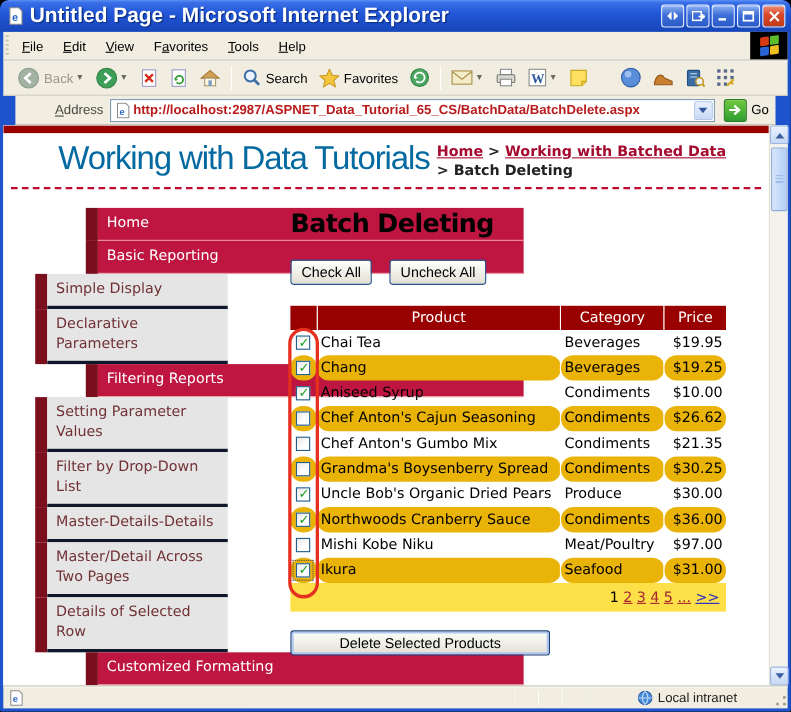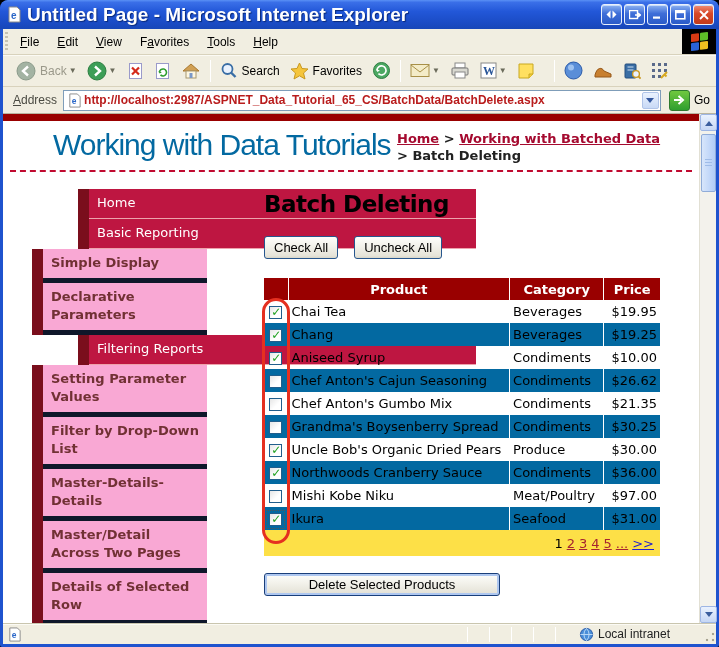--- a/index.html
+++ b/index.html
@@ -32,22 +32,22 @@
   .winflag i{display:block;border-radius:1px;}
   
   .toolbar{height:32px;margin:0 3px;background:#F1EEE1;display:flex;align-items:center;
     border-bottom:1px solid #D8D2BC;box-shadow:inset 0 1px 0 #FBFAF4;}
   .tbtn{display:flex;align-items:center;gap:4px;padding:3px 5px;border-radius:3px;font-size:12px;color:#000;}
   .tbtn .lbl{white-space:nowrap;}
   .tbtn.disabled .lbl{color:#9A988A;}
   .caret{font-size:8px;color:#6B6B5B;margin-left:-2px;}
   .tsep{width:1px;height:22px;background:#C9C5AE;border-right:1px solid #FFFFFF;margin:0 4px;flex:none;}
   
-  .addressbar{height:27px;margin:0 3px;background:#F1EEE1;display:flex;align-items:center;
-    border-bottom:1px solid #B8B4A0;}
+  .addressbar{height:27px;margin:0 14px;background:#F1EEE1;display:flex;align-items:center;
+    border-bottom:1px solid #B8B4A0;padding-left:26px;}
   .addr-label{font-size:12px;color:#4A4A42;margin:0 6px 0 2px;}
   .addr-label u{text-decoration:underline;}
   .addr-combo{flex:1;height:21px;background:#fff;border:1px solid #7F9DB9;display:flex;align-items:center;padding-left:3px;}
   .addr-combo .url{flex:1;font-size:12px;color:#b91c1c;white-space:nowrap;overflow:hidden;border:none;outline:none;
     font-family:"Liberation Sans",sans-serif;background:transparent;padding:0 2px;font-weight:bold;}
   .addr-drop{width:17px;height:17px;margin-right:1px;border:1px solid #B0C4E8;border-radius:2px;flex:none;
     background:linear-gradient(180deg,#EAF2FE,#C8D9F6);display:flex;align-items:center;justify-content:center;}
   .addr-drop .v{width:0;height:0;border:4px solid transparent;border-top:5px solid #33579E;margin-top:4px;}
   .go-area{display:flex;align-items:center;gap:4px;margin:0 6px 0 8px;}
   .go-btn{width:21px;height:21px;border-radius:3px;border:1px solid #2E7A2E;
@@ -65,37 +65,37 @@
   .bc-sep{color:#222;}
   .dashline{margin:0 7px;border-bottom:2px dashed #C00A30;}
   .pagebody{display:flex;margin-top:17px;}
   
   .sidebar{width:186px;margin-left:18px;flex:none;font-size:13px;}
   .sb-item{display:flex;cursor:pointer;}
   .sb-stripe{width:11px;flex:none;background:#7A0E1C;}
   .sb-body{flex:1;padding:5px 8px 6px 8px;line-height:18px;}
   .sb-item.main .sb-body{background:#BE1641;color:#fff;border-bottom:1px solid #EDA3AC;}
   .sb-item.sub{padding-left:11px;}
-  .sb-item.sub .sb-body{background:#f9a8d4;color:#713134;border-bottom:5px solid #0f172a;font-weight:bold;}
+  .sb-item.sub .sb-body{background:#e5e5e5;color:#713134;border-bottom:3px solid #0f172a;}
   .sb-sliver{display:flex;height:5px;}
   .sb-sliver .b{flex:1;background:#E89B9E;}
   
   .main{margin-left:57px;width:398px;}
   .content-heading{font-size:23px;font-weight:bold;color:#000;margin:2px 0 19px 0;letter-spacing:-0.5px;}
   .btnrow{display:flex;gap:16px;margin-bottom:19px;}
   .xpbtn{font-family:"Liberation Sans",sans-serif;font-size:13px;color:#000;height:23px;padding:0 9px;
     border:1px solid #26568E;border-radius:3px;cursor:pointer;
     background:linear-gradient(180deg,#FEFEFB,#F2F1EA 45%,#E5E3D8 90%,#D8D6C8);}
   .xpbtn.default{width:236px;border-color:#1A3F7A;box-shadow:inset 0 0 0 2px #AEC7F0;margin-top:17px;}
   .tablewrap{position:relative;width:396px;}
   table.grid{border-collapse:collapse;width:396px;font-size:13px;}
-  table.grid th{background:#990000;color:#fff;font-weight:bold;height:22px;text-align:center;padding:0 2px;}
+  table.grid th{background:#990000;color:#fff;font-weight:normal;height:22px;text-align:center;padding:0 2px;}
   table.grid th+th, table.grid td+td{border-left:1px solid #fff;}
   table.grid td{height:23px;padding:0 3px;color:#000;white-space:nowrap;}
-  table.grid tr.alt td{background:#0369a1;}
+  table.grid tr.alt td{background:#eab308;border-radius:11px;}
   td.cbcell{width:24px;text-align:center;}
   td.prodcell{width:221px;}
   td.catcell{width:94px;}
   td.pricecell{width:56px;text-align:right;}
   .cb{display:inline-block;width:13px;height:13px;border:1px solid #215E8C;vertical-align:middle;
     background:linear-gradient(135deg,#E6E6E6,#FFFFFF 60%);position:relative;cursor:pointer;}
   .cb.checked::after{content:"\2713";position:absolute;left:1px;top:-2px;font-size:12px;font-weight:bold;color:#1FA01F;}
   .cb.focused{outline:1px dotted #555;outline-offset:2px;}
   tr.pager td{background:#fde047;text-align:right;padding-right:6px;font-size:13px;height:26px;}
   tr.pager .cur{color:#000;margin-right:4px;}

